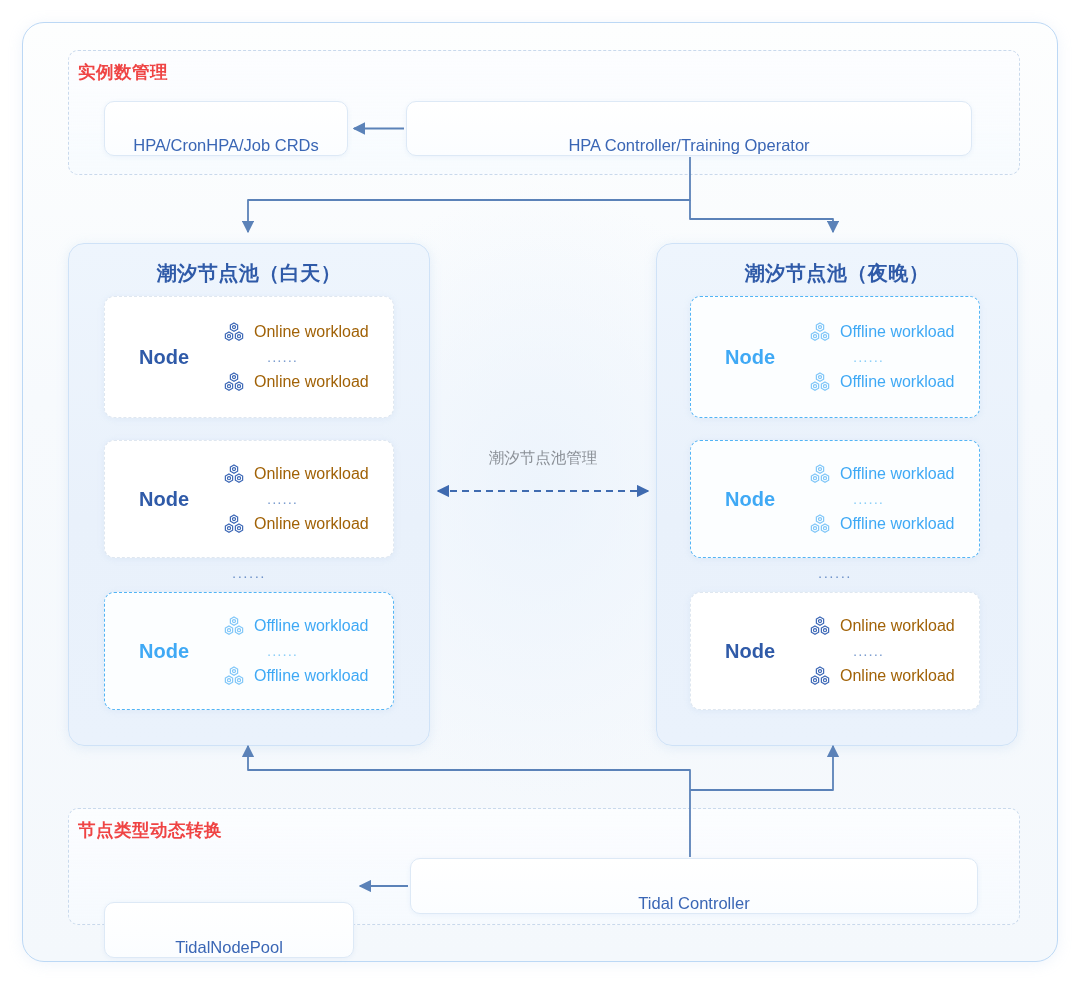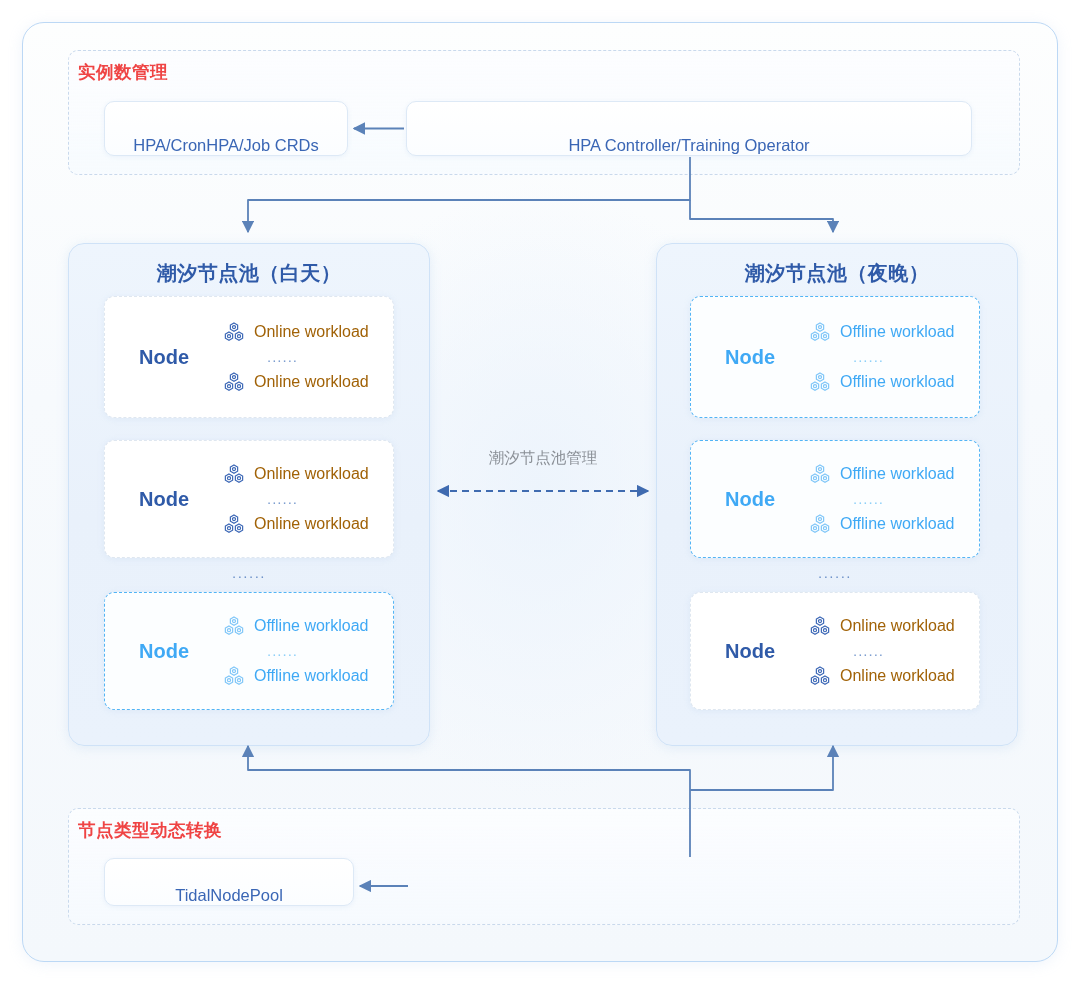--- a/index.html
+++ b/index.html
@@ -399,24 +399,27 @@
         <span class="wl-text dark">Online workload</span>
       </div>
     </div>
   </div>
 
   <div class="center-label" style="left:430px; top:448px; width:226px;">潮汐节点池管理</div>
 
   <div class="section" style="left:68px; top:808px; width:952px; height:117px;"></div>
   <div class="section-title" style="left:78px; top:818px;">节点类型动态转换</div>
 
-  <div class="pill" style="left:104px; top:858px; width:250px; height:48px;">
+  <div class="pill" style="left:104px; top:902px; width:250px; height:56px;">
     <span>TidalNodePool</span>
   </div>
 
+  <div class="pill" style="left:410px; top:858px; width:568px; height:56px;">
+    <span>Tidal Controller</span>
+  </div>
 
   <svg class="connectors" viewBox="0 0 1080 987">
     <defs>
       <marker id="arrL" viewBox="0 0 10 10" refX="9" refY="5" markerWidth="7" markerHeight="7" orient="auto-start-reverse">
         <path d="M 0 0 L 10 5 L 0 10 z" fill="#5b82b8"></path>
       </marker>
       <marker id="arrD" viewBox="0 0 10 10" refX="9" refY="5" markerWidth="7" markerHeight="7" orient="auto-start-reverse">
         <path d="M 0 0 L 10 5 L 0 10 z" fill="#5b82b8"></path>
       </marker>
       <marker id="arrDash" viewBox="0 0 10 10" refX="9" refY="5" markerWidth="7" markerHeight="7" orient="auto-start-reverse">

